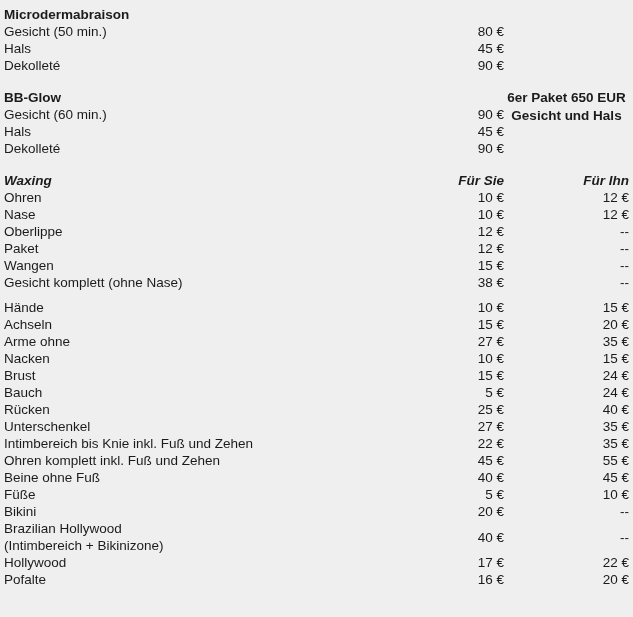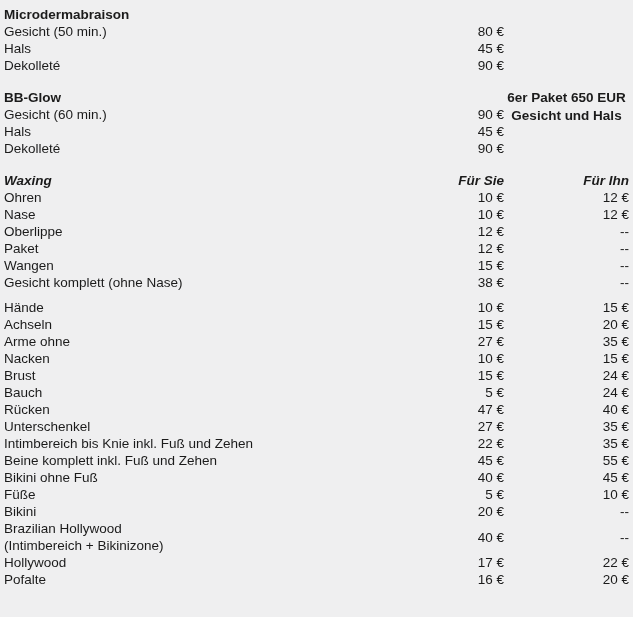--- a/index.html
+++ b/index.html
@@ -206,40 +206,40 @@
         <td class="mid">15 €</td>
         <td class="right">24 €</td>
       </tr>
       <tr>
         <td class="label">Bauch</td>
         <td class="mid">5 €</td>
         <td class="right">24 €</td>
       </tr>
       <tr>
         <td class="label">Rücken</td>
-        <td class="mid">47 €</td>
+        <td class="mid">25 €</td>
         <td class="right">40 €</td>
       </tr>
       <tr>
         <td class="label">Unterschenkel</td>
         <td class="mid">27 €</td>
         <td class="right">35 €</td>
       </tr>
       <tr>
         <td class="label">Intimbereich bis Knie inkl. Fuß und Zehen</td>
         <td class="mid">22 €</td>
         <td class="right">35 €</td>
       </tr>
       <tr>
-        <td class="label">Beine komplett inkl. Fuß und Zehen</td>
+        <td class="label">Ohren komplett inkl. Fuß und Zehen</td>
         <td class="mid">45 €</td>
         <td class="right">55 €</td>
       </tr>
       <tr>
-        <td class="label">Bikini ohne Fuß</td>
+        <td class="label">Beine ohne Fuß</td>
         <td class="mid">40 €</td>
         <td class="right">45 €</td>
       </tr>
       <tr>
         <td class="label">Füße</td>
         <td class="mid">5 €</td>
         <td class="right">10 €</td>
       </tr>
       <tr>
         <td class="label">Bikini</td>

